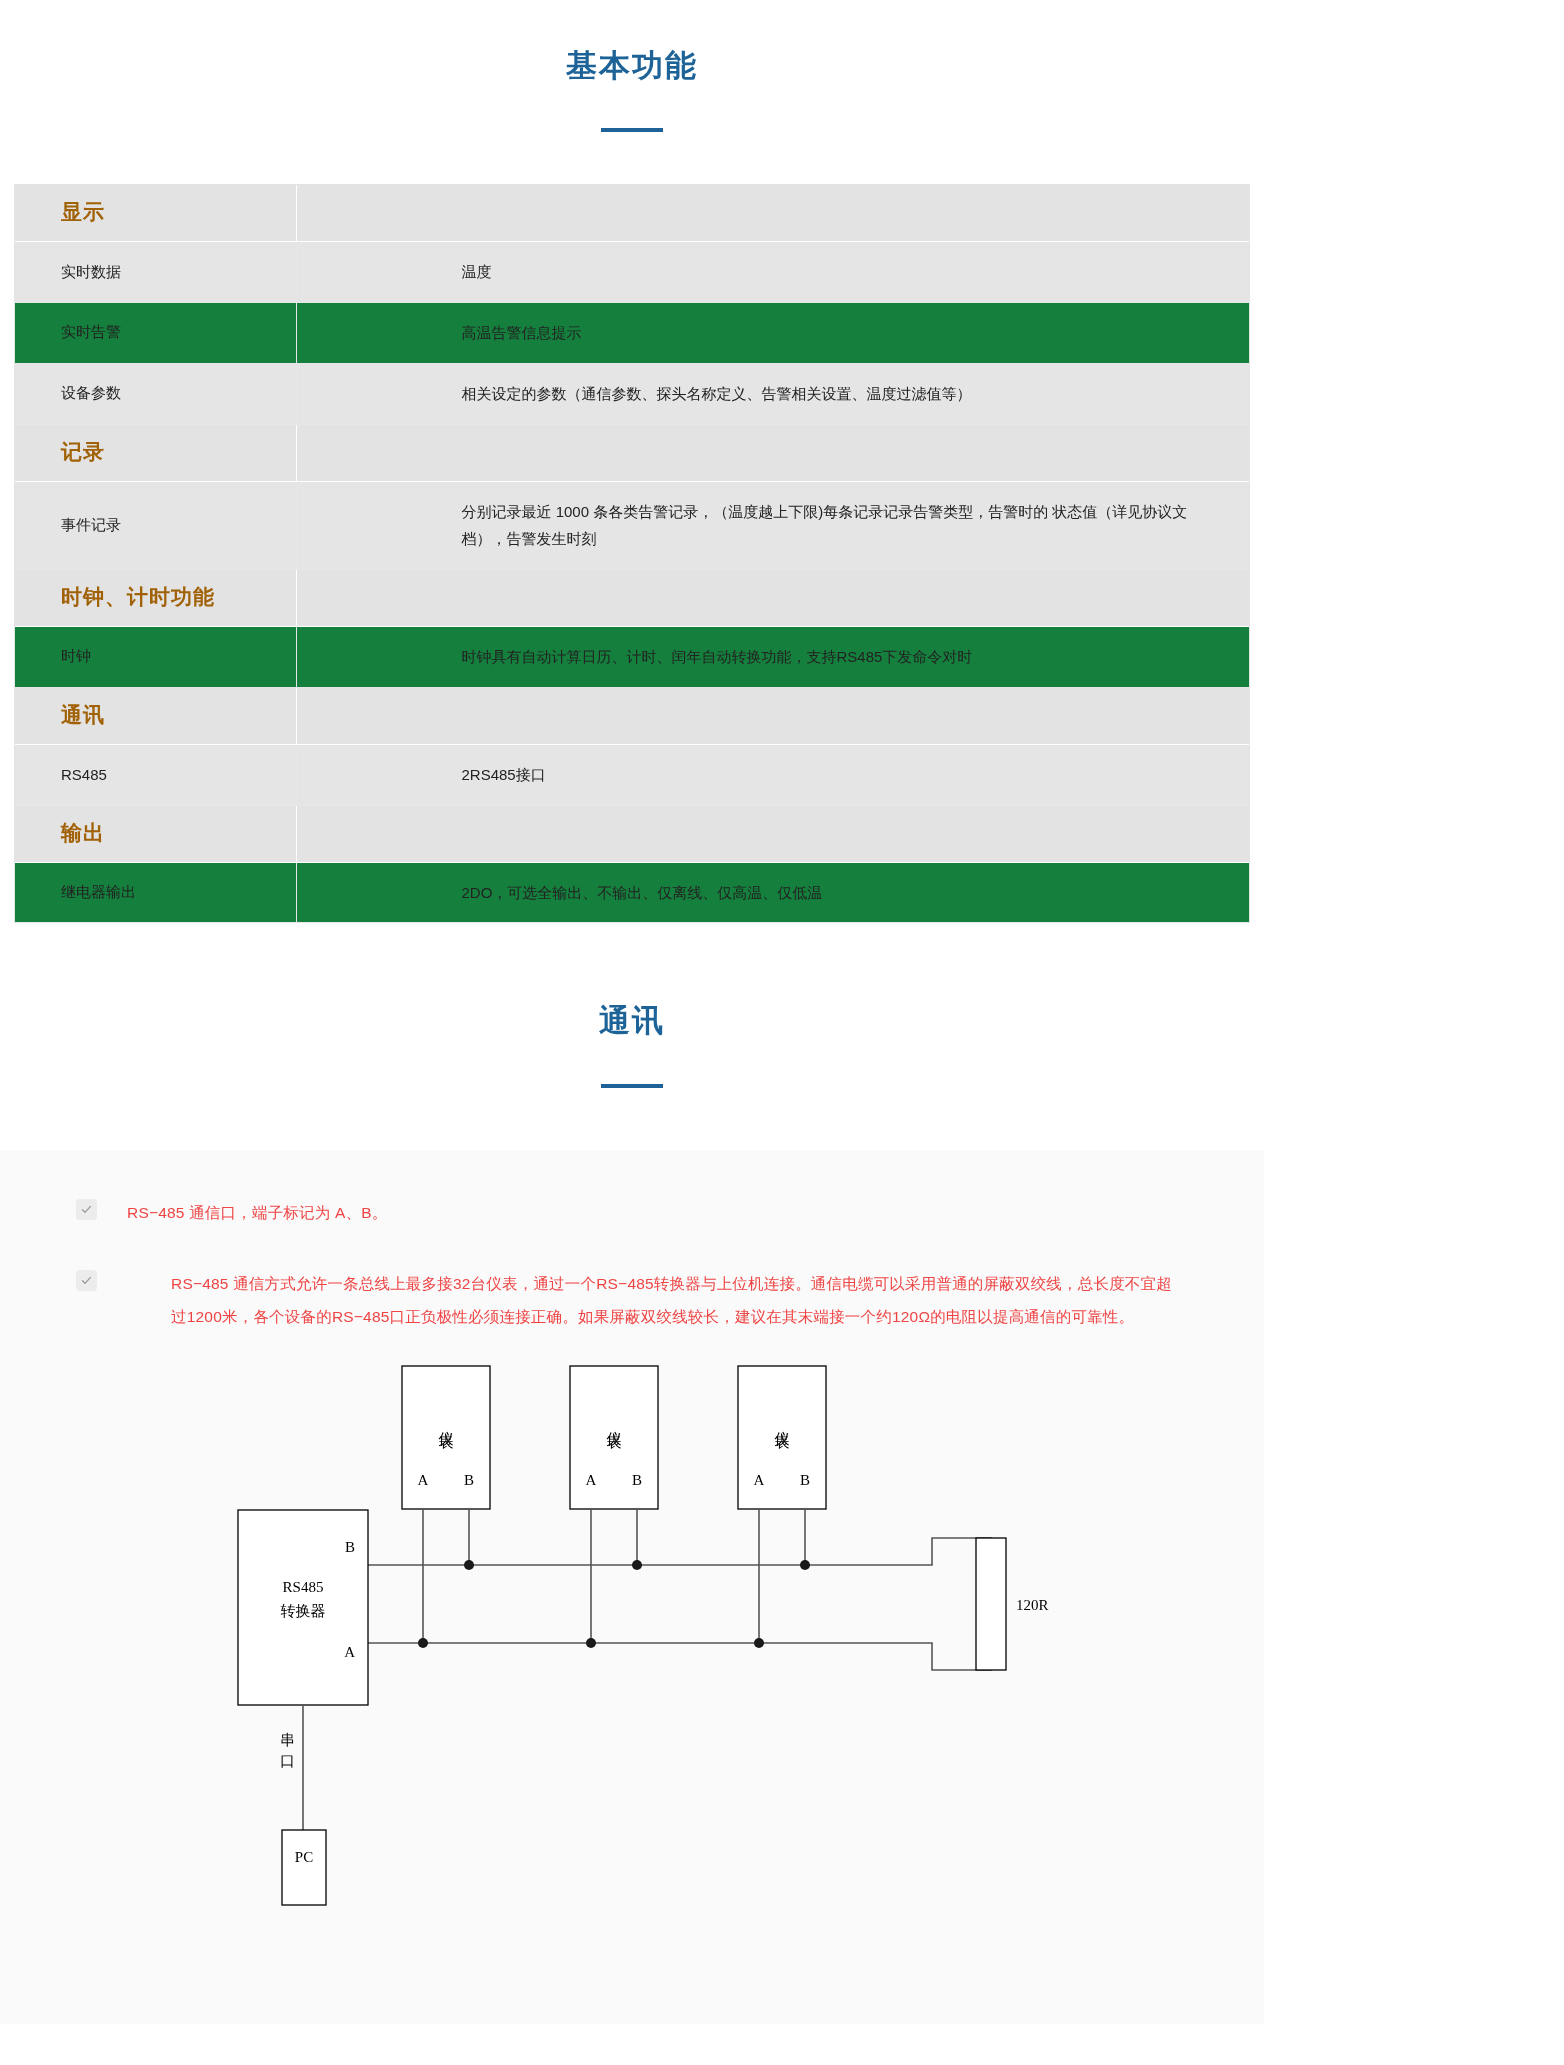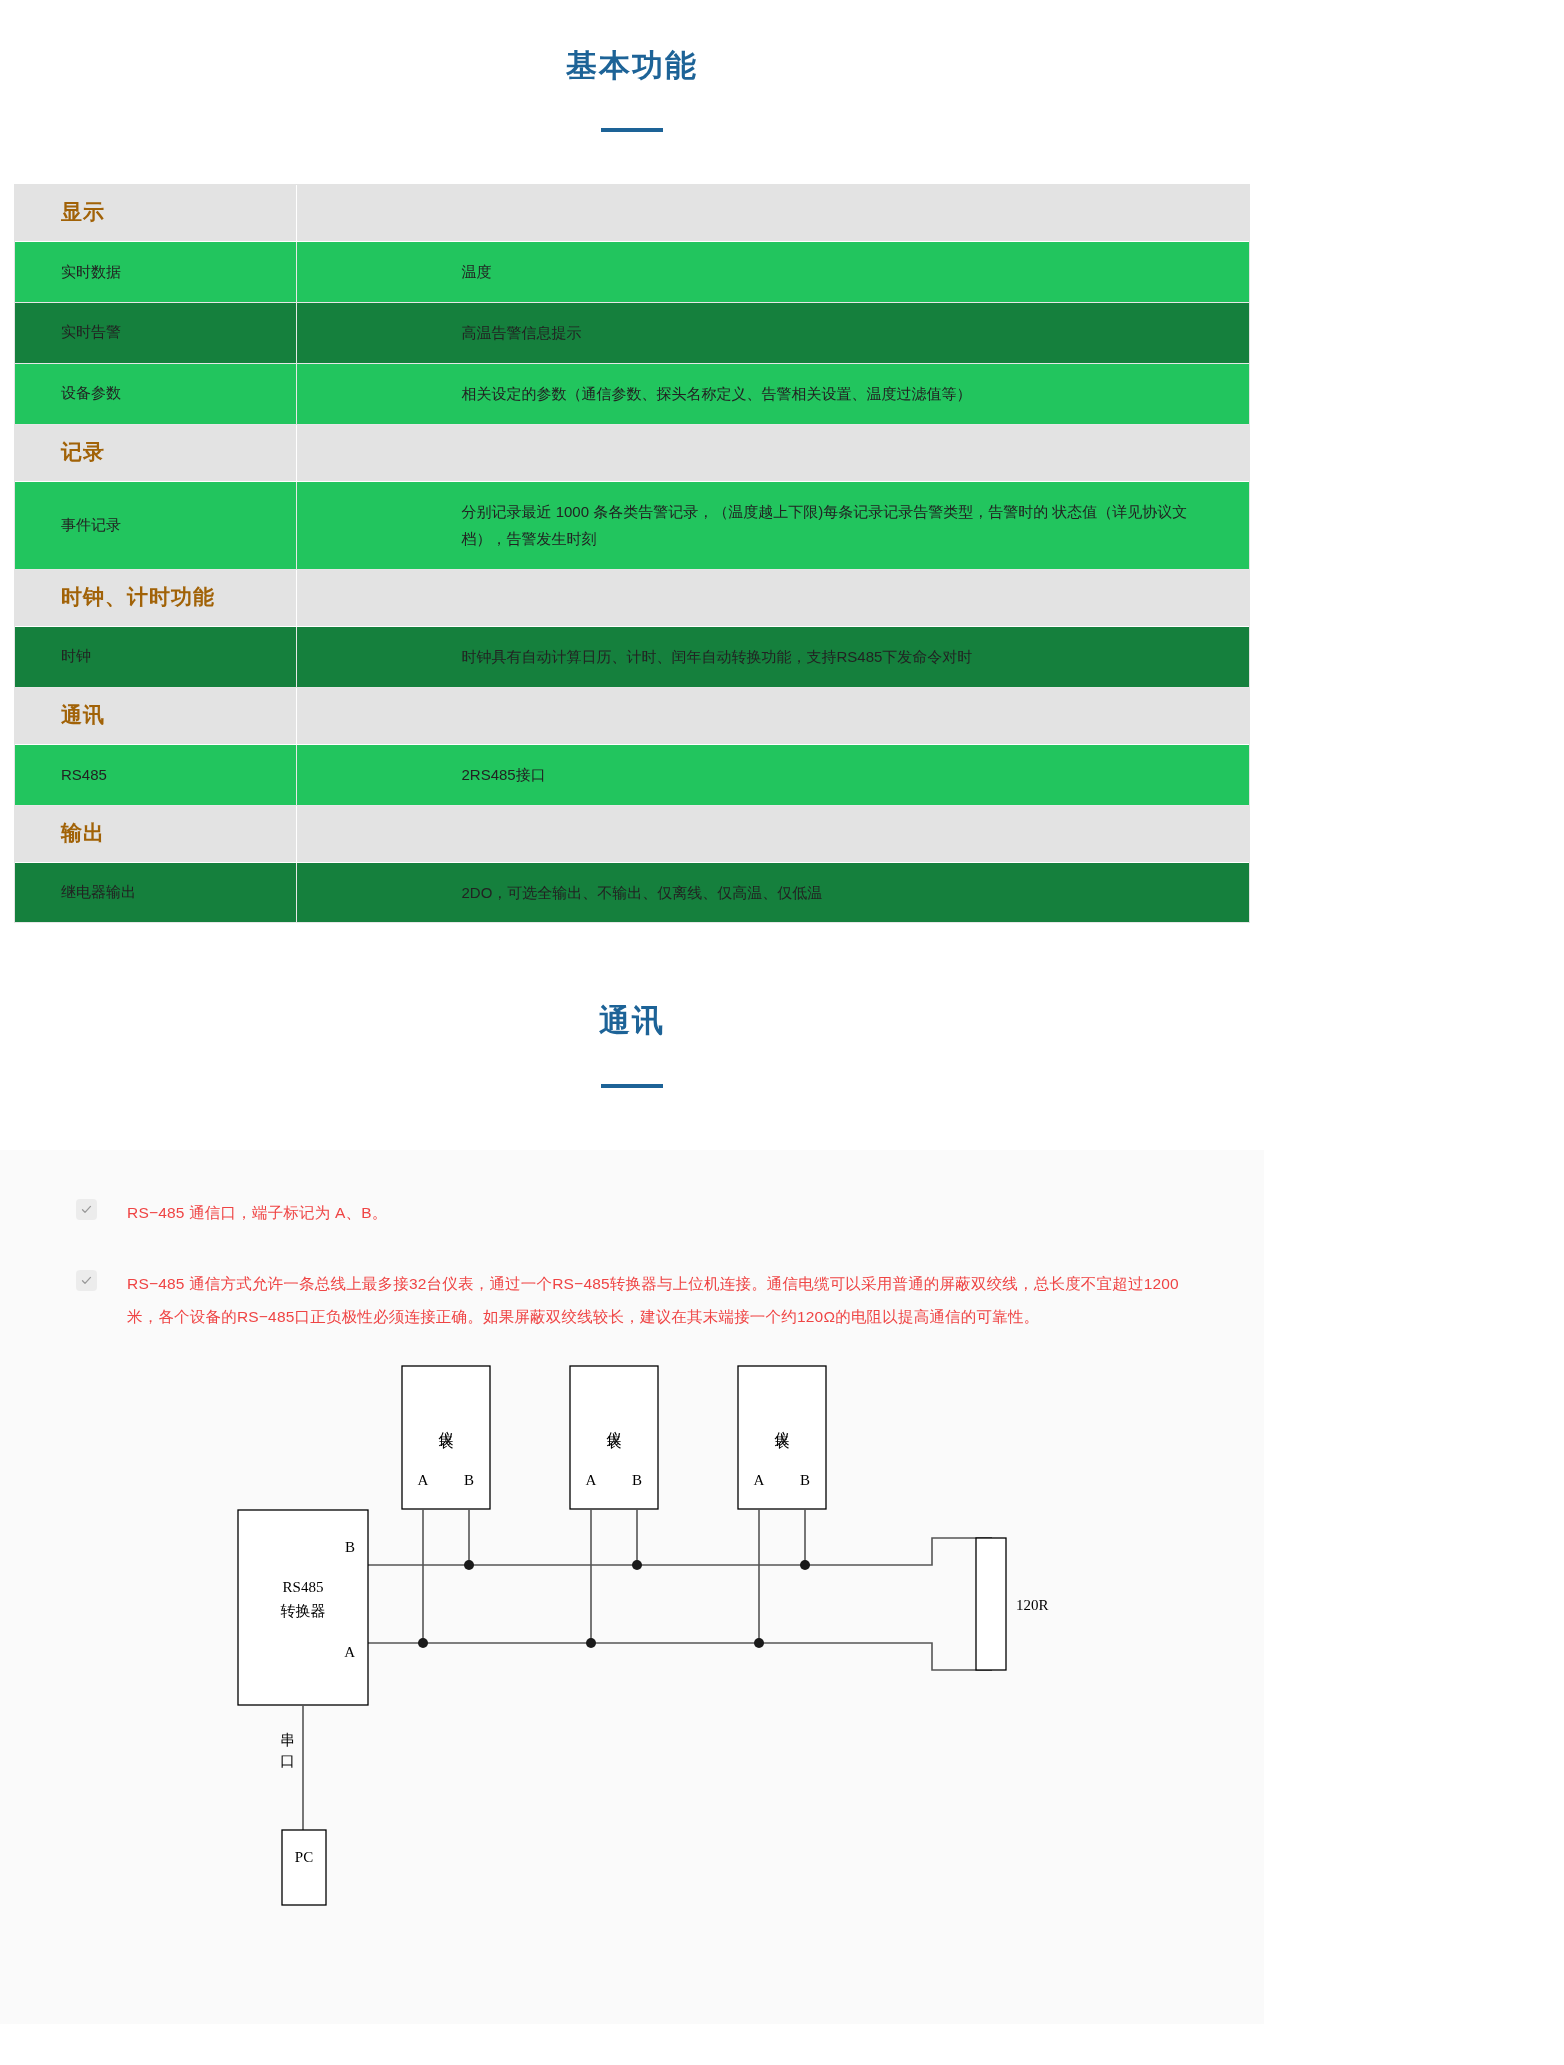--- a/index.html
+++ b/index.html
@@ -72,40 +72,40 @@
     border-bottom: 1px solid #e7e7e7;
   }
   table.spec tr.item td.label {
     padding: 16px 0 16px 46px;
     border-right: 1px solid #e7e7e7;
   }
   table.spec tr.item td.val {
     padding: 16px 22px 16px 165px;
     line-height: 1.85;
   }
-  table.spec tr.item.odd td { background: #22c55e; }
+  table.spec tr.item.odd td { background: #e5e5e5; }
   table.spec tr.item.even td { background: #15803d; margin-top: 13px; }
 
   
   .comm-panel {
     margin-top: 62px;
     background: #fafafa;
     padding: 46px 0 44px 0;
   }
   .bullets {
     margin: 0;
     padding: 0 80px 0 76px;
     list-style: none;
   }
   .bullets li {
     display: flex;
     align-items: flex-start;
     margin-bottom: 38px;
   }
-  .bullets li:last-child { margin-bottom: 0; }
+  .bullets li:last-child { margin-bottom: 0; gap: 44px; }
   .check-box {
     flex: 0 0 auto;
     width: 21px;
     height: 21px;
     border-radius: 4px;
     background: #ececec;
     margin-top: 3px;
     margin-right: 30px;
     display: flex;
     align-items: center;

